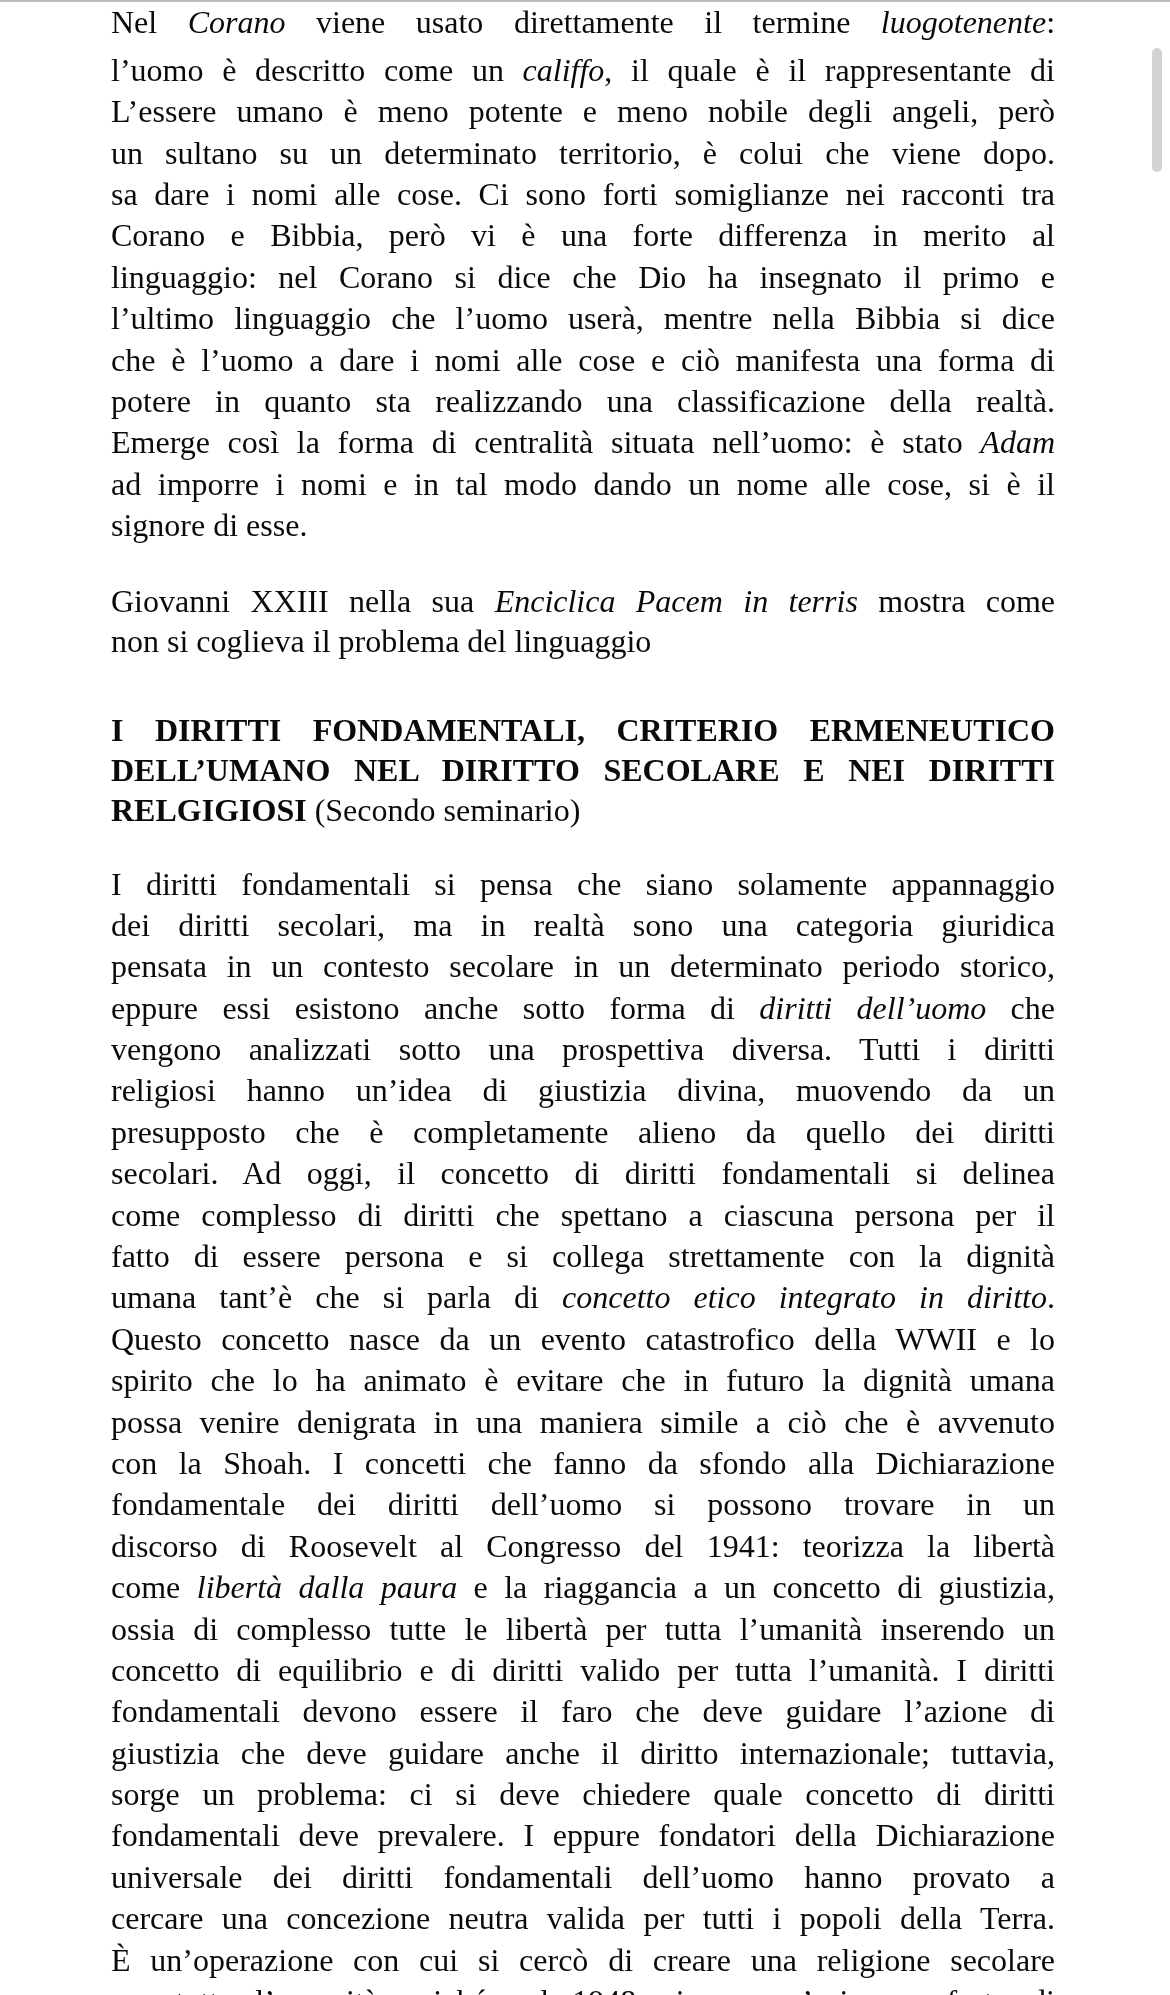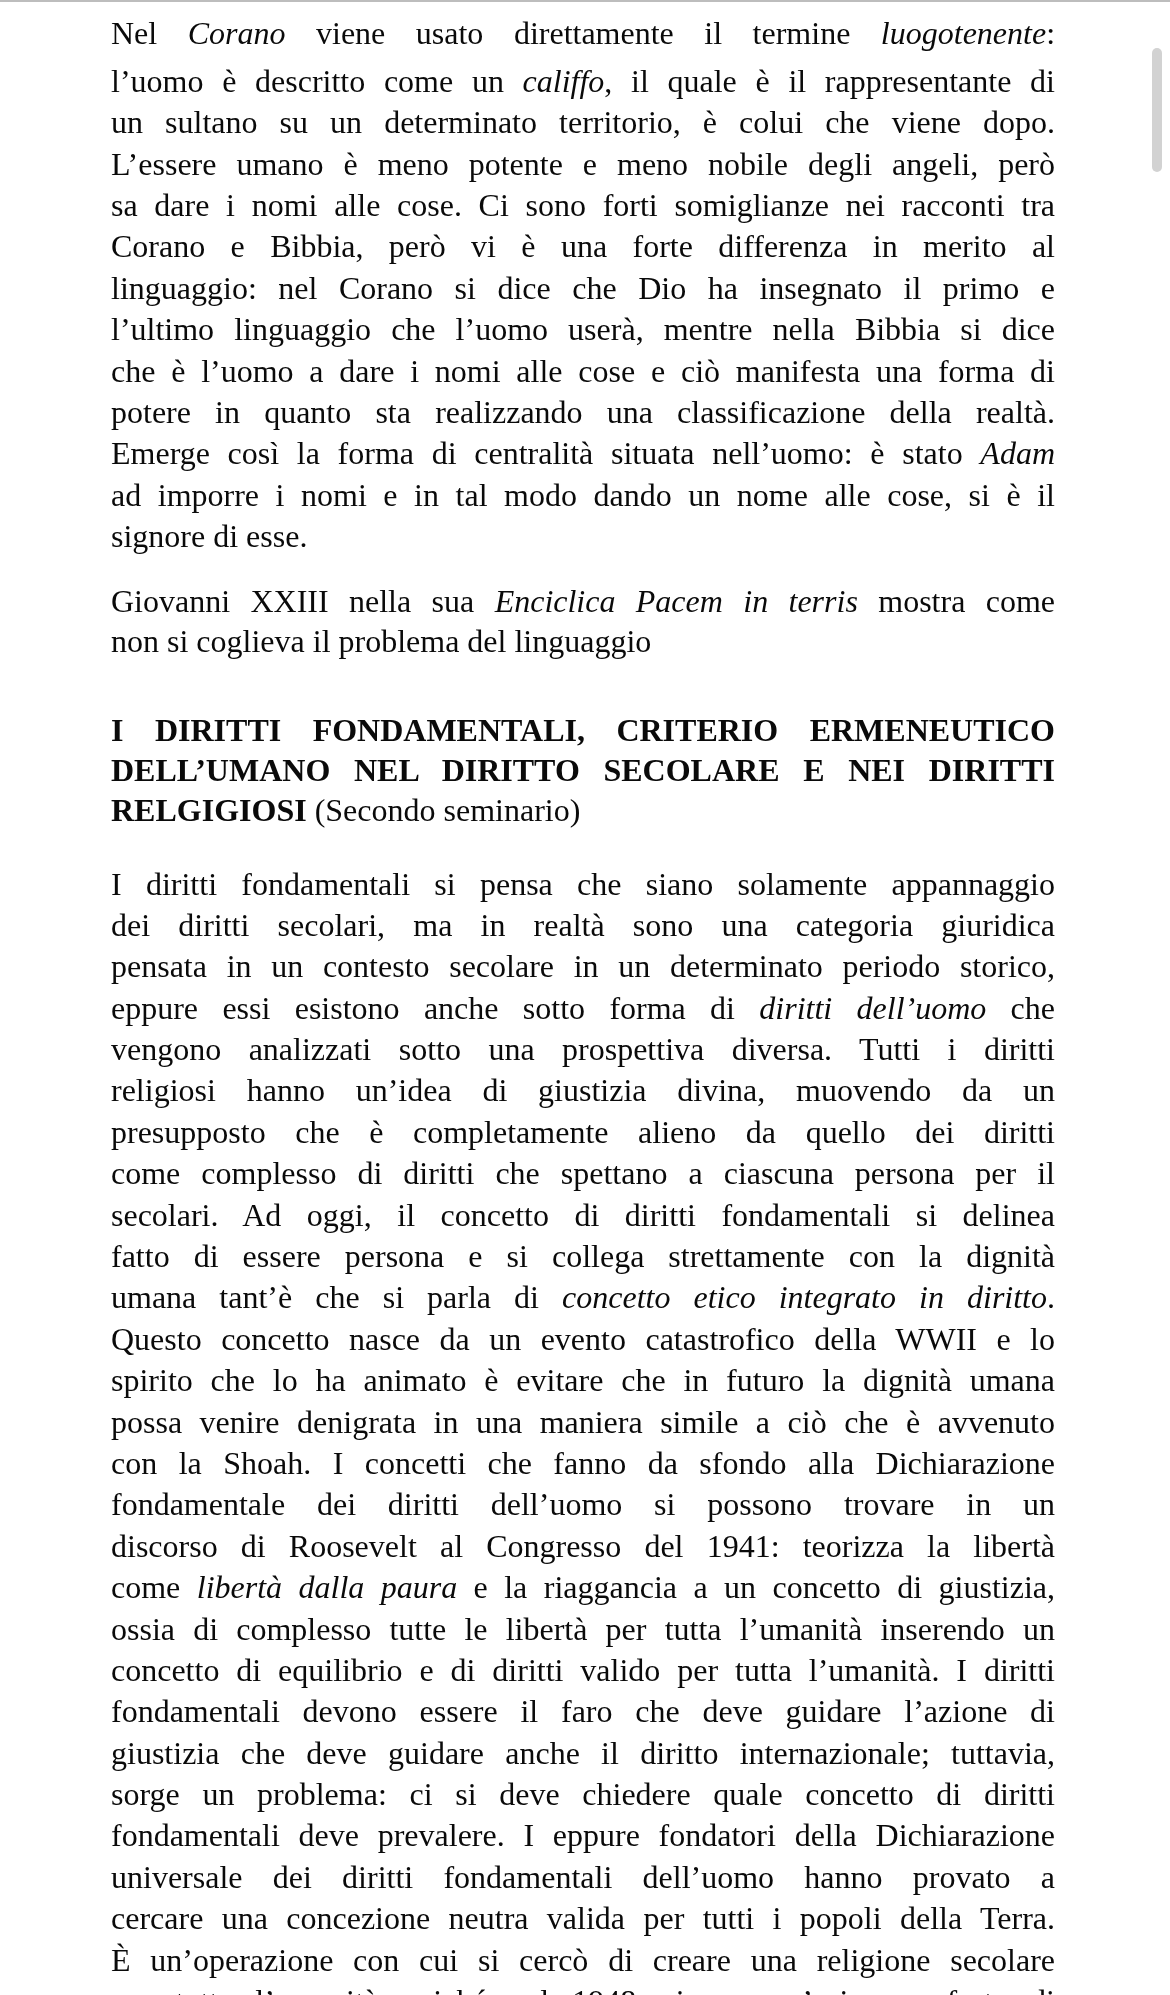--- a/index.html
+++ b/index.html
@@ -7,37 +7,37 @@
   .top-border { position: absolute; left: 0; top: 0; width: 1170px; height: 2px; background: #bdbdbd; }
   .page { position: absolute; left: 111px; top: 0; width: 944px; color: #0a0a0a;
           font-family: "Liberation Serif", "DejaVu Serif", serif; font-size: 32px; }
   .block { position: absolute; left: 0; width: 944px; }
   .line { display: block; white-space: nowrap; text-align: justify; text-align-last: justify; height: 41.4px; line-height: 41.4px; overflow: visible; }
   .line.last { text-align-last: left; }
   .tight .line { height: 40px; line-height: 40px; }
   .first-line-gap { margin-bottom: 6.5px; }
   .i { font-style: italic; }
   .b { font-weight: bold; }
-  #para-1 { top: 13px; }
+  #para-1 { top: 2px; }
   #para-2 { top: 581px; }
   #heading { top: 710px; }
   #para-3 { top: 821.5px; margin-top: 42px; }
   .scrollbar-thumb { position: absolute; left: 1152px; top: 48px; width: 10px; height: 124px; border-radius: 5px; background: #d2d2d2; }
 </style>
 </head>
 <body>
 
 <div class="top-border"></div>
 
 <div class="page">
   <div class="block" id="para-1">
       <span class="line first-line-gap"><span>Nel </span><span class="i">Corano</span><span> viene usato direttamente il termine </span><span class="i">luogotenente</span><span>:</span></span>
       <span class="line"><span>l’uomo è descritto come un </span><span class="i">califfo</span><span>, il quale è il rappresentante di</span></span>
+      <span class="line"><span>L’essere umano è meno potente e meno nobile degli angeli, però</span></span>
       <span class="line"><span>un sultano su un determinato territorio, è colui che viene dopo.</span></span>
-      <span class="line"><span>L’essere umano è meno potente e meno nobile degli angeli, però</span></span>
       <span class="line"><span>sa dare i nomi alle cose. Ci sono forti somiglianze nei racconti tra</span></span>
       <span class="line"><span>Corano e Bibbia, però vi è una forte differenza in merito al</span></span>
       <span class="line"><span>linguaggio: nel Corano si dice che Dio ha insegnato il primo e</span></span>
       <span class="line"><span>l’ultimo linguaggio che l’uomo userà, mentre nella Bibbia si dice</span></span>
       <span class="line"><span>che è l’uomo a dare i nomi alle cose e ciò manifesta una forma di</span></span>
       <span class="line"><span>potere in quanto sta realizzando una classificazione della realtà.</span></span>
       <span class="line"><span>Emerge così la forma di centralità situata nell’uomo: è stato </span><span class="i">Adam</span></span>
       <span class="line"><span>ad imporre i nomi e in tal modo dando un nome alle cose, si è il</span></span>
       <span class="line last"><span>signore di esse.</span></span>
     </div>
@@ -51,22 +51,22 @@
       <span class="line last"><span class="b">RELGIGIOSI</span><span> (Secondo seminario)</span></span>
     </div>
   <div class="block" id="para-3">
       <span class="line"><span>I diritti fondamentali si pensa che siano solamente appannaggio</span></span>
       <span class="line"><span>dei diritti secolari, ma in realtà sono una categoria giuridica</span></span>
       <span class="line"><span>pensata in un contesto secolare in un determinato periodo storico,</span></span>
       <span class="line"><span>eppure essi esistono anche sotto forma di </span><span class="i">diritti dell’uomo</span><span> che</span></span>
       <span class="line"><span>vengono analizzati sotto una prospettiva diversa. Tutti i diritti</span></span>
       <span class="line"><span>religiosi hanno un’idea di giustizia divina, muovendo da un</span></span>
       <span class="line"><span>presupposto che è completamente alieno da quello dei diritti</span></span>
+      <span class="line"><span>secolari. Ad oggi, il concetto di diritti fondamentali si delinea</span></span>
       <span class="line"><span>come complesso di diritti che spettano a ciascuna persona per il</span></span>
-      <span class="line"><span>secolari. Ad oggi, il concetto di diritti fondamentali si delinea</span></span>
       <span class="line"><span>fatto di essere persona e si collega strettamente con la dignità</span></span>
       <span class="line"><span>umana tant’è che si parla di </span><span class="i">concetto etico integrato in diritto</span><span>.</span></span>
       <span class="line"><span>Questo concetto nasce da un evento catastrofico della WWII e lo</span></span>
       <span class="line"><span>spirito che lo ha animato è evitare che in futuro la dignità umana</span></span>
       <span class="line"><span>possa venire denigrata in una maniera simile a ciò che è avvenuto</span></span>
       <span class="line"><span>con la Shoah. I concetti che fanno da sfondo alla Dichiarazione</span></span>
       <span class="line"><span>fondamentale dei diritti dell’uomo si possono trovare in un</span></span>
       <span class="line"><span>discorso di Roosevelt al Congresso del 1941: teorizza la libertà</span></span>
       <span class="line"><span>come </span><span class="i">libertà dalla paura</span><span> e la riaggancia a un concetto di giustizia,</span></span>
       <span class="line"><span>ossia di complesso tutte le libertà per tutta l’umanità inserendo un</span></span>

